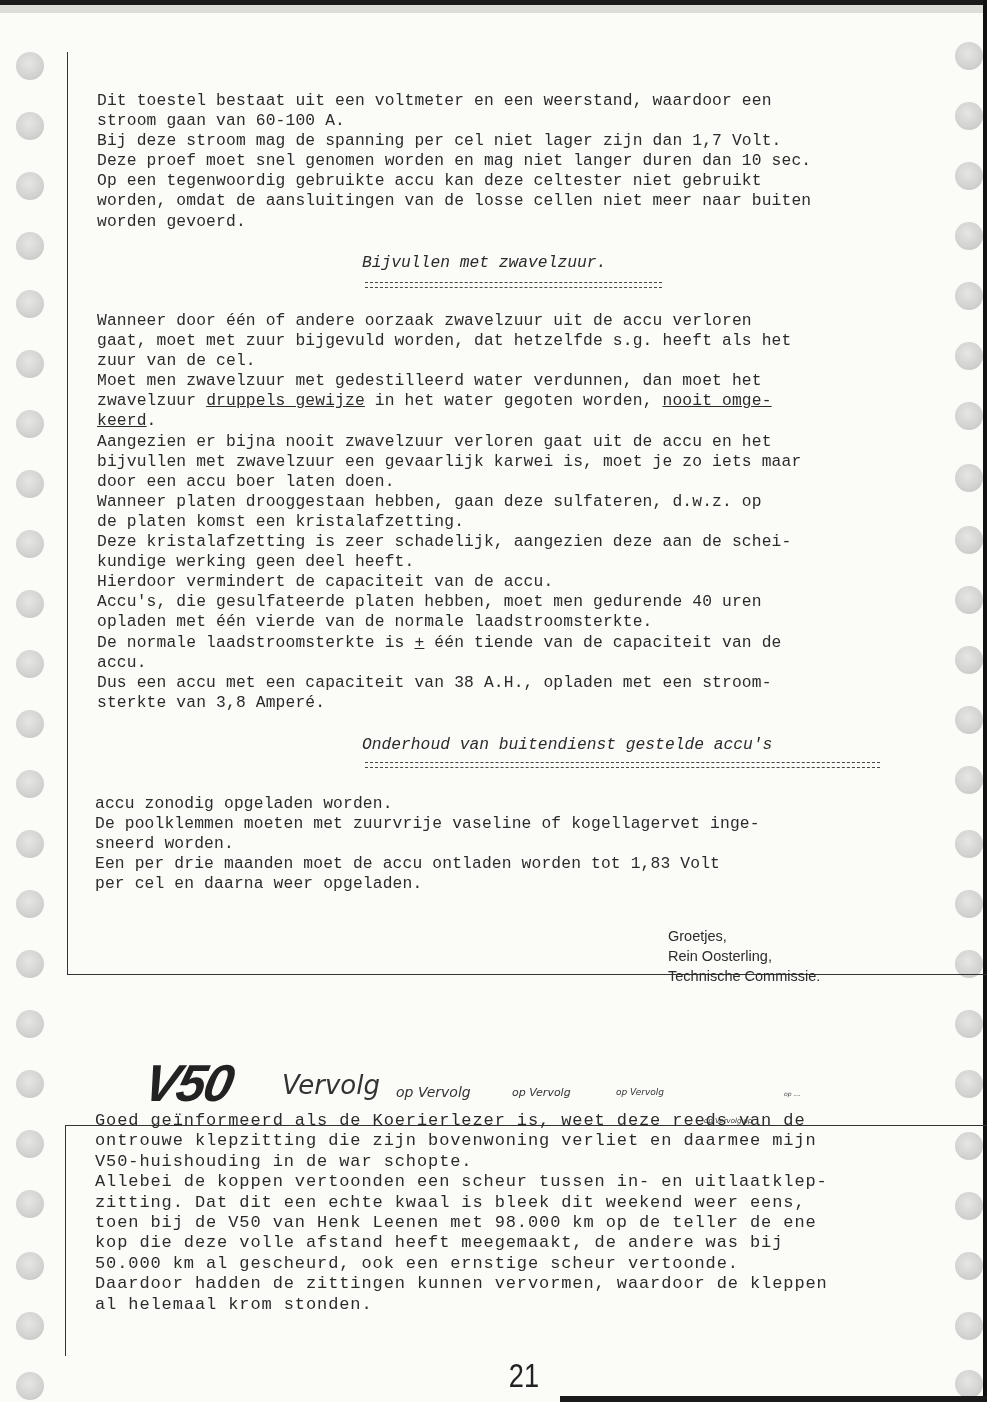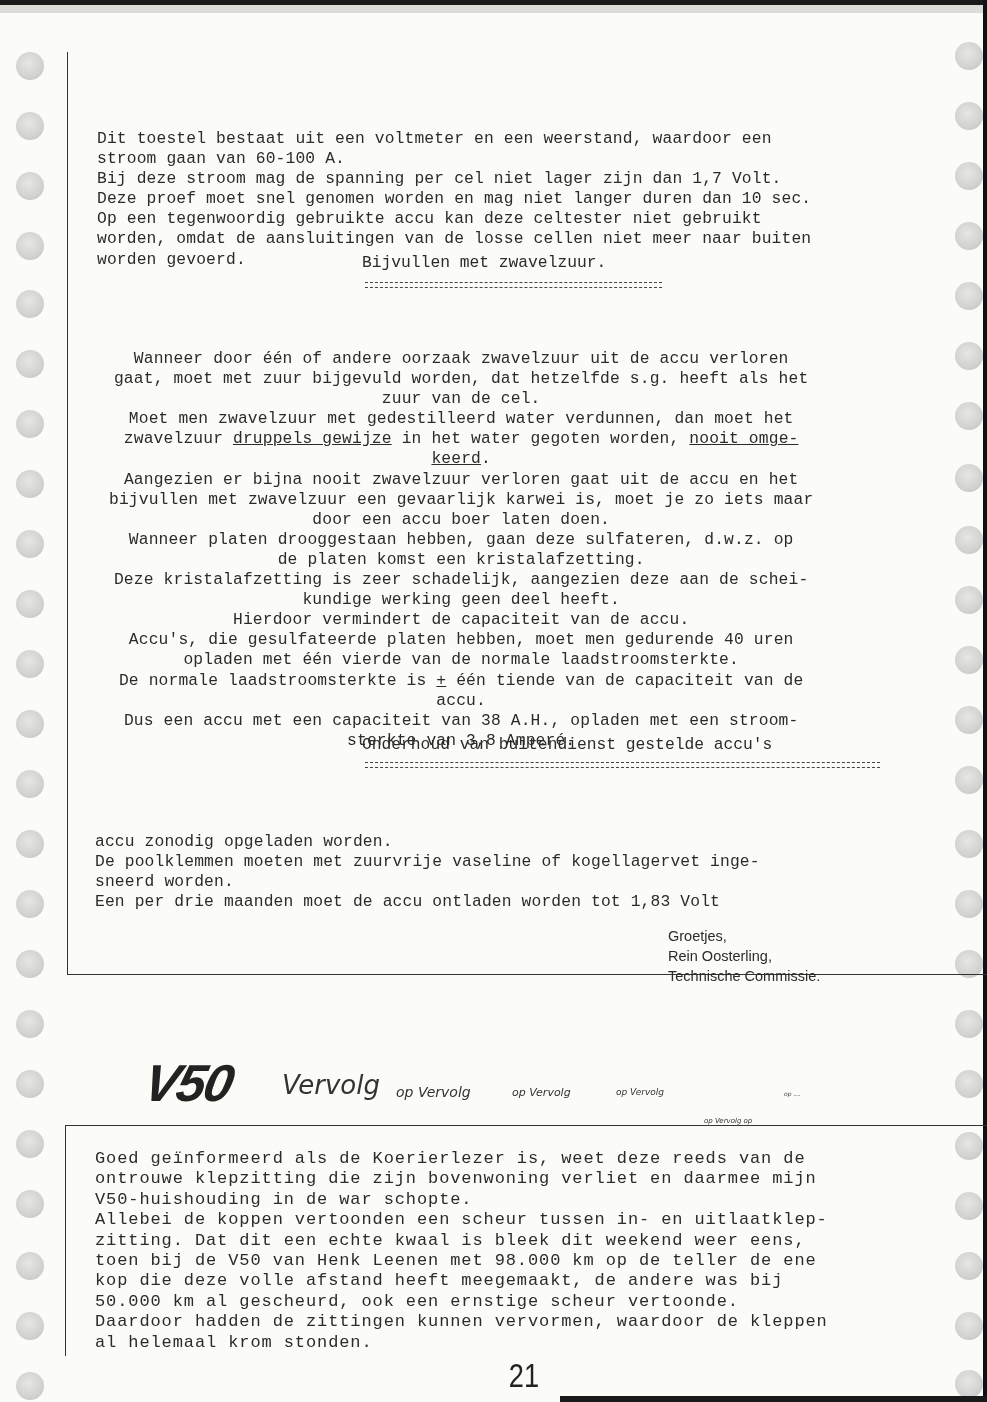--- a/index.html
+++ b/index.html
@@ -17,26 +17,26 @@
     background: radial-gradient(circle at 45% 40%, #e6e6e4 0%, #d2d2d0 60%, #bdbdbb 100%);
   }
   .frame1 {
     position: absolute; left: 67px; top: 52px; width: 920px; height: 922px;
     border-left: 1.5px solid #333; border-bottom: 1.5px solid #333;
   }
   .frame2 {
     position: absolute; left: 65px; top: 1125px; width: 922px; height: 230px;
     border-left: 1.5px solid #333; border-top: 1.5px solid #333;
   }
-  .textblock { position: absolute; font-size: 16.3px; line-height: 20.1px; white-space: pre; letter-spacing: 0.15px; margin-top: 38px; }
+  .textblock { position: absolute; font-size: 16.3px; line-height: 20.1px; white-space: pre; letter-spacing: 0.15px; }
   .tb1 { left: 97px; top: 91px; }
-  .tb2 { left: 109px; top: 311px; text-align: center; }
+  .tb2 { left: 97px; top: 311px; }
   .tb3 { left: 95px; top: 794px; }
   .tb4 { left: 95px; top: 1111px; font-size: 17px; line-height: 20.4px; letter-spacing: 0.9px; }
-  .heading { position: absolute; font-size: 16.3px; white-space: pre; }
+  .heading { position: absolute; font-size: 16.3px; white-space: pre; font-style: italic; }
   .h1 { left: 362px; top: 253px; }
   .h2 { left: 362px; top: 735px; }
   .dbl { position: absolute; height: 4px; border-top: 1px dashed #444; border-bottom: 1px dashed #444; }
   .dbl1 { left: 365px; top: 282px; width: 297px; }
   .dbl2 { left: 365px; top: 762px; width: 515px; }
   .u { text-decoration: underline; }
   .sign { position: absolute; left: 668px; top: 926px; font-family: "Liberation Sans", sans-serif; font-size: 14.5px; line-height: 20px; white-space: pre; }
   .v50 { position: absolute; left: 145px; top: 1053px; font-family: "Liberation Sans", sans-serif; font-weight: bold; font-style: italic; font-size: 52px; letter-spacing: -2px; color: #222; transform: skewX(-12deg); }
   .vervolg { position: absolute; top: 1077px; font-family: "DejaVu Sans", sans-serif; font-style: italic; color: #333; white-space: nowrap; margin-left: 24px; }
   .pagenum { position: absolute; left: 505px; top: 1356px; font-family: "Liberation Sans", sans-serif; font-size: 34px; transform: scaleX(0.8); color: #222; }
@@ -103,21 +103,21 @@
 <div class="textblock tb1"><div>Dit toestel bestaat uit een voltmeter en een weerstand, waardoor een</div><div>stroom gaan van 60-100 A.</div><div>Bij deze stroom mag de spanning per cel niet lager zijn dan 1,7 Volt.</div><div>Deze proef moet snel genomen worden en mag niet langer duren dan 10 sec.</div><div>Op een tegenwoordig gebruikte accu kan deze celtester niet gebruikt</div><div>worden, omdat de aansluitingen van de losse cellen niet meer naar buiten</div><div>worden gevoerd.</div></div>
 
 <div class="heading h1">Bijvullen met zwavelzuur.</div>
 <div class="dbl dbl1"></div>
 
 <div class="textblock tb2"><div>Wanneer door één of andere oorzaak zwavelzuur uit de accu verloren</div><div>gaat, moet met zuur bijgevuld worden, dat hetzelfde s.g. heeft als het</div><div>zuur van de cel.</div><div>Moet men zwavelzuur met gedestilleerd water verdunnen, dan moet het</div><div><span>zwavelzuur </span><span class="u">druppels gewijze</span><span> in het water gegoten worden, </span><span class="u">nooit omge-</span></div><div><span class="u">keerd</span><span>.</span></div><div>Aangezien er bijna nooit zwavelzuur verloren gaat uit de accu en het</div><div>bijvullen met zwavelzuur een gevaarlijk karwei is, moet je zo iets maar</div><div>door een accu boer laten doen.</div><div>Wanneer platen drooggestaan hebben, gaan deze sulfateren, d.w.z. op</div><div>de platen komst een kristalafzetting.</div><div>Deze kristalafzetting is zeer schadelijk, aangezien deze aan de schei-</div><div>kundige werking geen deel heeft.</div><div>Hierdoor vermindert de capaciteit van de accu.</div><div>Accu's, die gesulfateerde platen hebben, moet men gedurende 40 uren</div><div>opladen met één vierde van de normale laadstroomsterkte.</div><div><span>De normale laadstroomsterkte is </span><span class="u">+</span><span> één tiende van de capaciteit van de</span></div><div>accu.</div><div>Dus een accu met een capaciteit van 38 A.H., opladen met een stroom-</div><div>sterkte van 3,8 Amperé.</div></div>
 
 <div class="heading h2">Onderhoud van buitendienst gestelde accu's</div>
 <div class="dbl dbl2"></div>
 
-<div class="textblock tb3"><div>accu zonodig opgeladen worden.</div><div>De poolklemmen moeten met zuurvrije vaseline of kogellagervet inge-</div><div>sneerd worden.</div><div>Een per drie maanden moet de accu ontladen worden tot 1,83 Volt</div></div>
+<div class="textblock tb3"><div>accu zonodig opgeladen worden.</div><div>De poolklemmen moeten met zuurvrije vaseline of kogellagervet inge-</div><div>sneerd worden.</div><div>Een per drie maanden moet de accu ontladen worden tot 1,83 Volt</div><div>per cel en daarna weer opgeladen.</div></div>
 
 <div class="sign"><div>Groetjes,</div><div>Rein Oosterling,</div><div>Technische Commissie.</div></div>
 
 <div class="v50">V50</div>
 <div class="vervolg" style="left:258px;font-size:26px;top:1070px">Vervolg</div>
 <div class="vervolg" style="left:372px;font-size:14px;top:1084px">op Vervolg</div>
 <div class="vervolg" style="left:488px;font-size:11px;top:1086px">op Vervolg</div>
 <div class="vervolg" style="left:592px;font-size:9px;top:1087px">op Vervolg</div>
 <div class="vervolg" style="left:680px;font-size:7px;top:1117px">op Vervolg op</div>
 <div class="vervolg" style="left:760px;font-size:6px;top:1090px">op ....</div>

